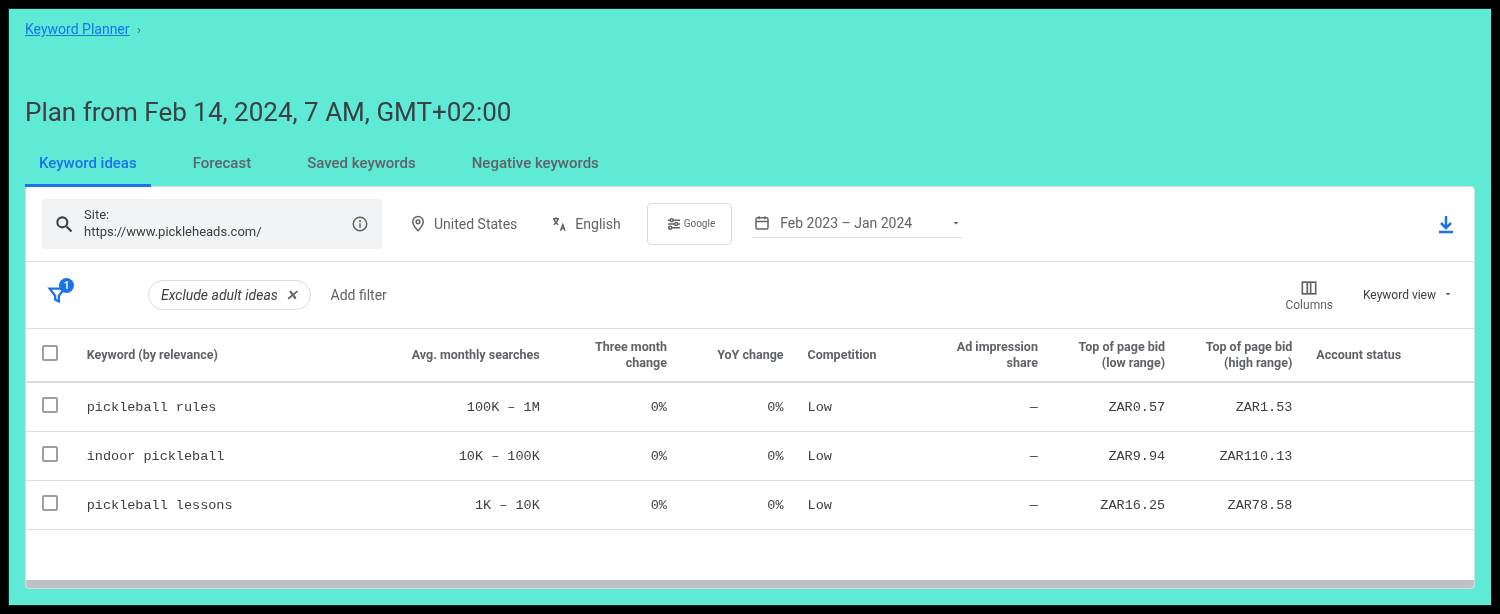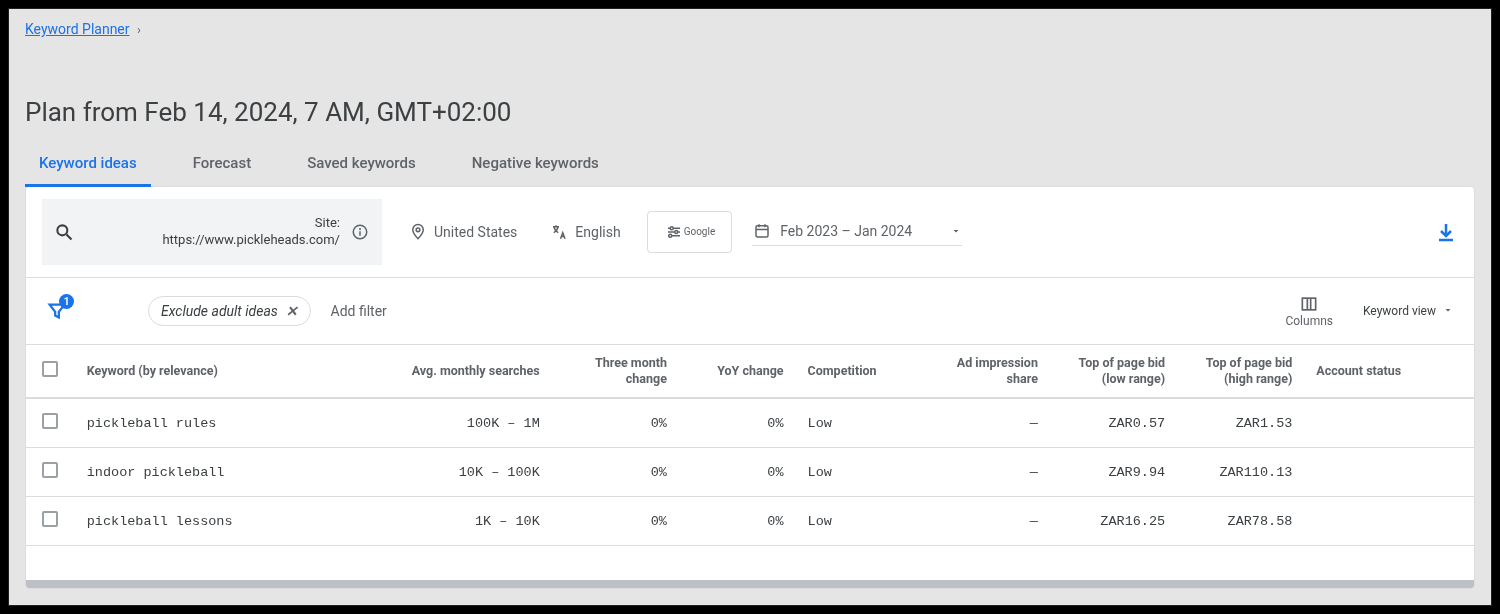--- a/index.html
+++ b/index.html
@@ -5,21 +5,21 @@
   * { box-sizing: border-box; }
   body {
     margin: 0;
     padding: 8px;
     background: #000;
     font-family: Roboto, Arial, sans-serif;
     font-size: 14px;
     color: #3c4043;
   }
   .frame {
-    background: #e5e5e5;
+    background: #5eead4;
     width: 100%;
     height: 598px;
     border: 1px solid #202124;
     overflow: hidden;
     display: flex;
     flex-direction: column;
   }
   .breadcrumb {
     padding: 12px 16px 4px;
   }
@@ -72,26 +72,25 @@
   .toolbar {
     display: flex;
     align-items: center;
     padding: 12px 16px;
     border-bottom: 1px solid #dadce0;
     gap: 20px;
   }
   .search-chip {
     background: #f1f3f4;
     border-radius: 0;
-    padding: 16px 12px;
+    padding: 8px 12px;
     display: flex;
     align-items: center;
     gap: 10px;
     min-width: 340px;
-    text-align: right;
   }
   .search-chip .txt {
     flex: 1;
     font-size: 13px;
     color: #3c4043;
     line-height: 1.3;
   }
   .search-chip .txt .lbl { display:block; }
   .ico {
     width: 20px; height: 20px;

